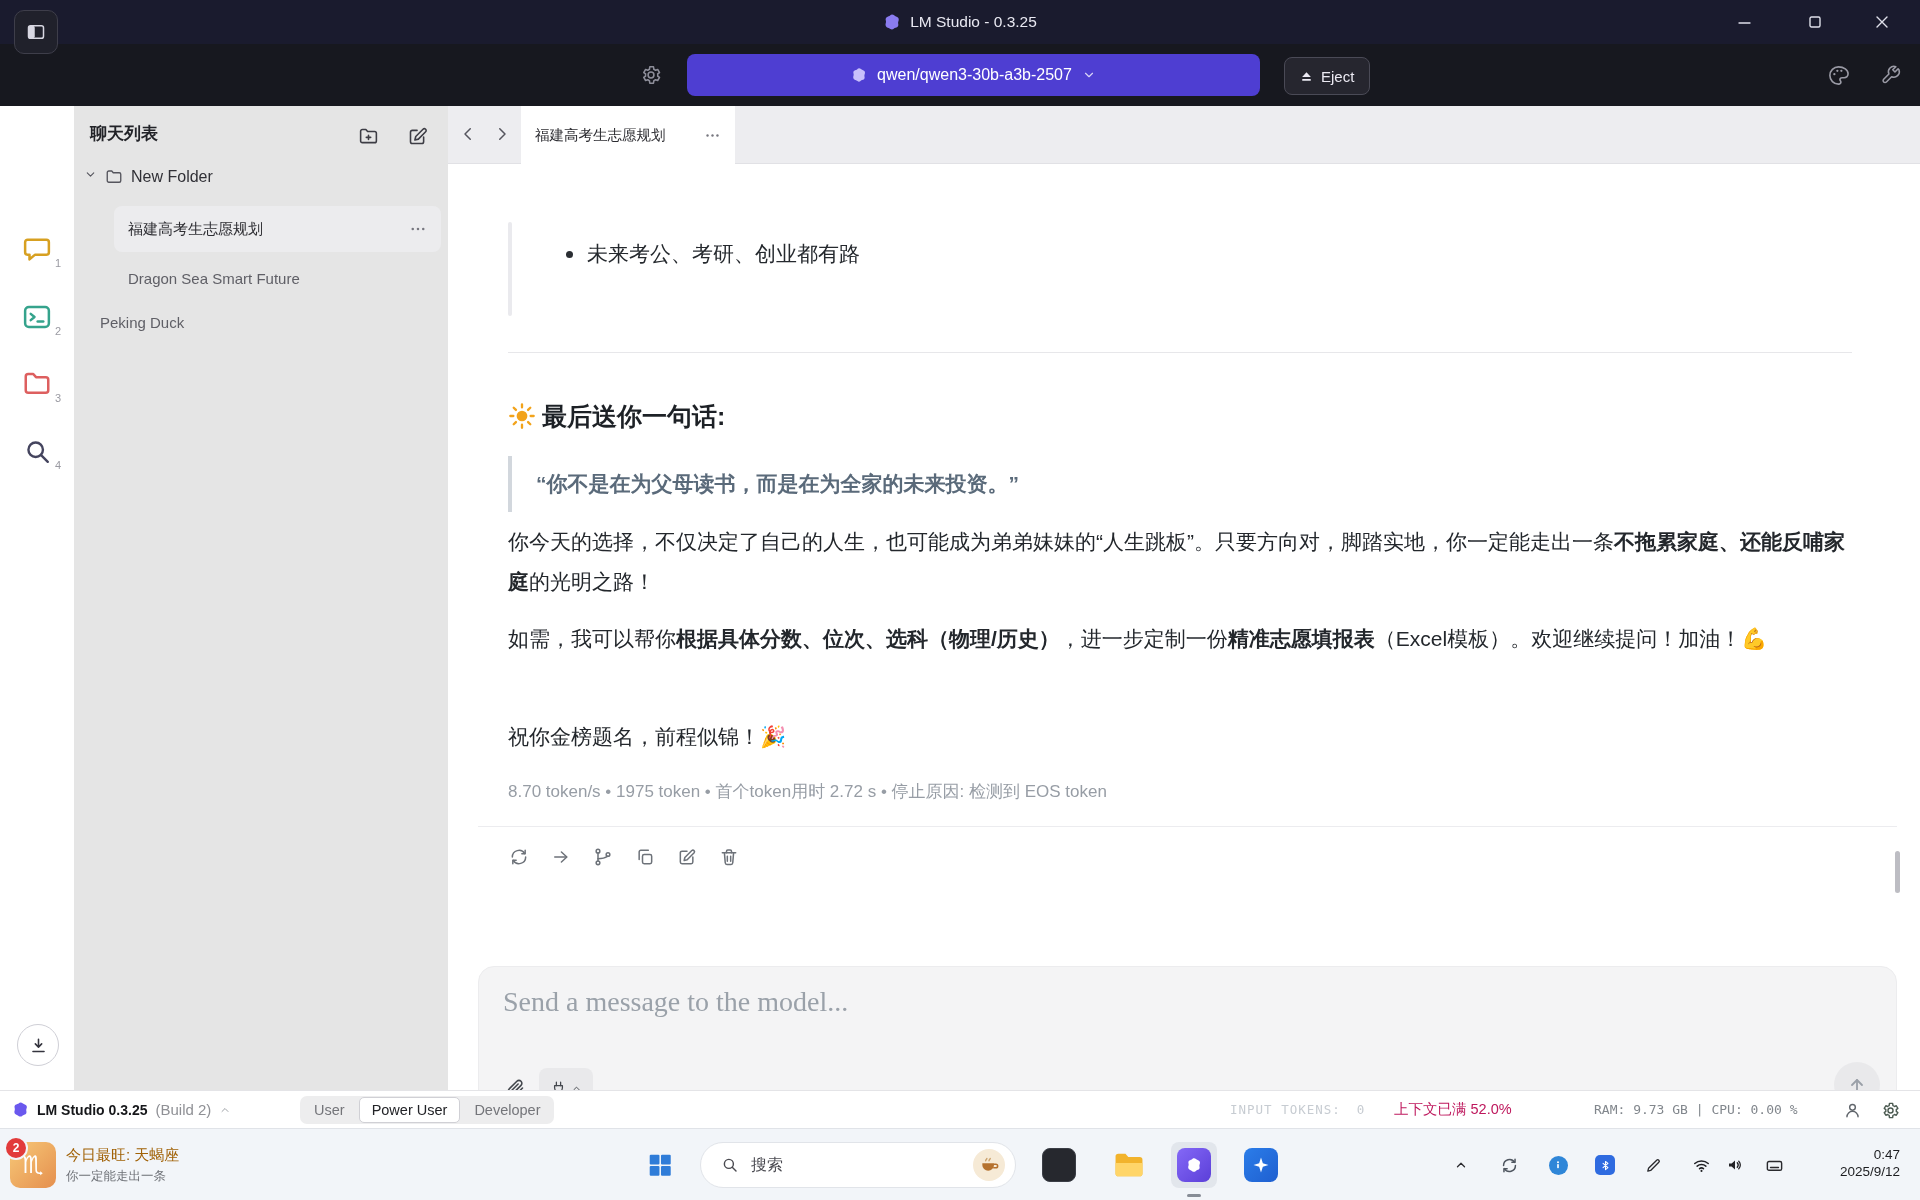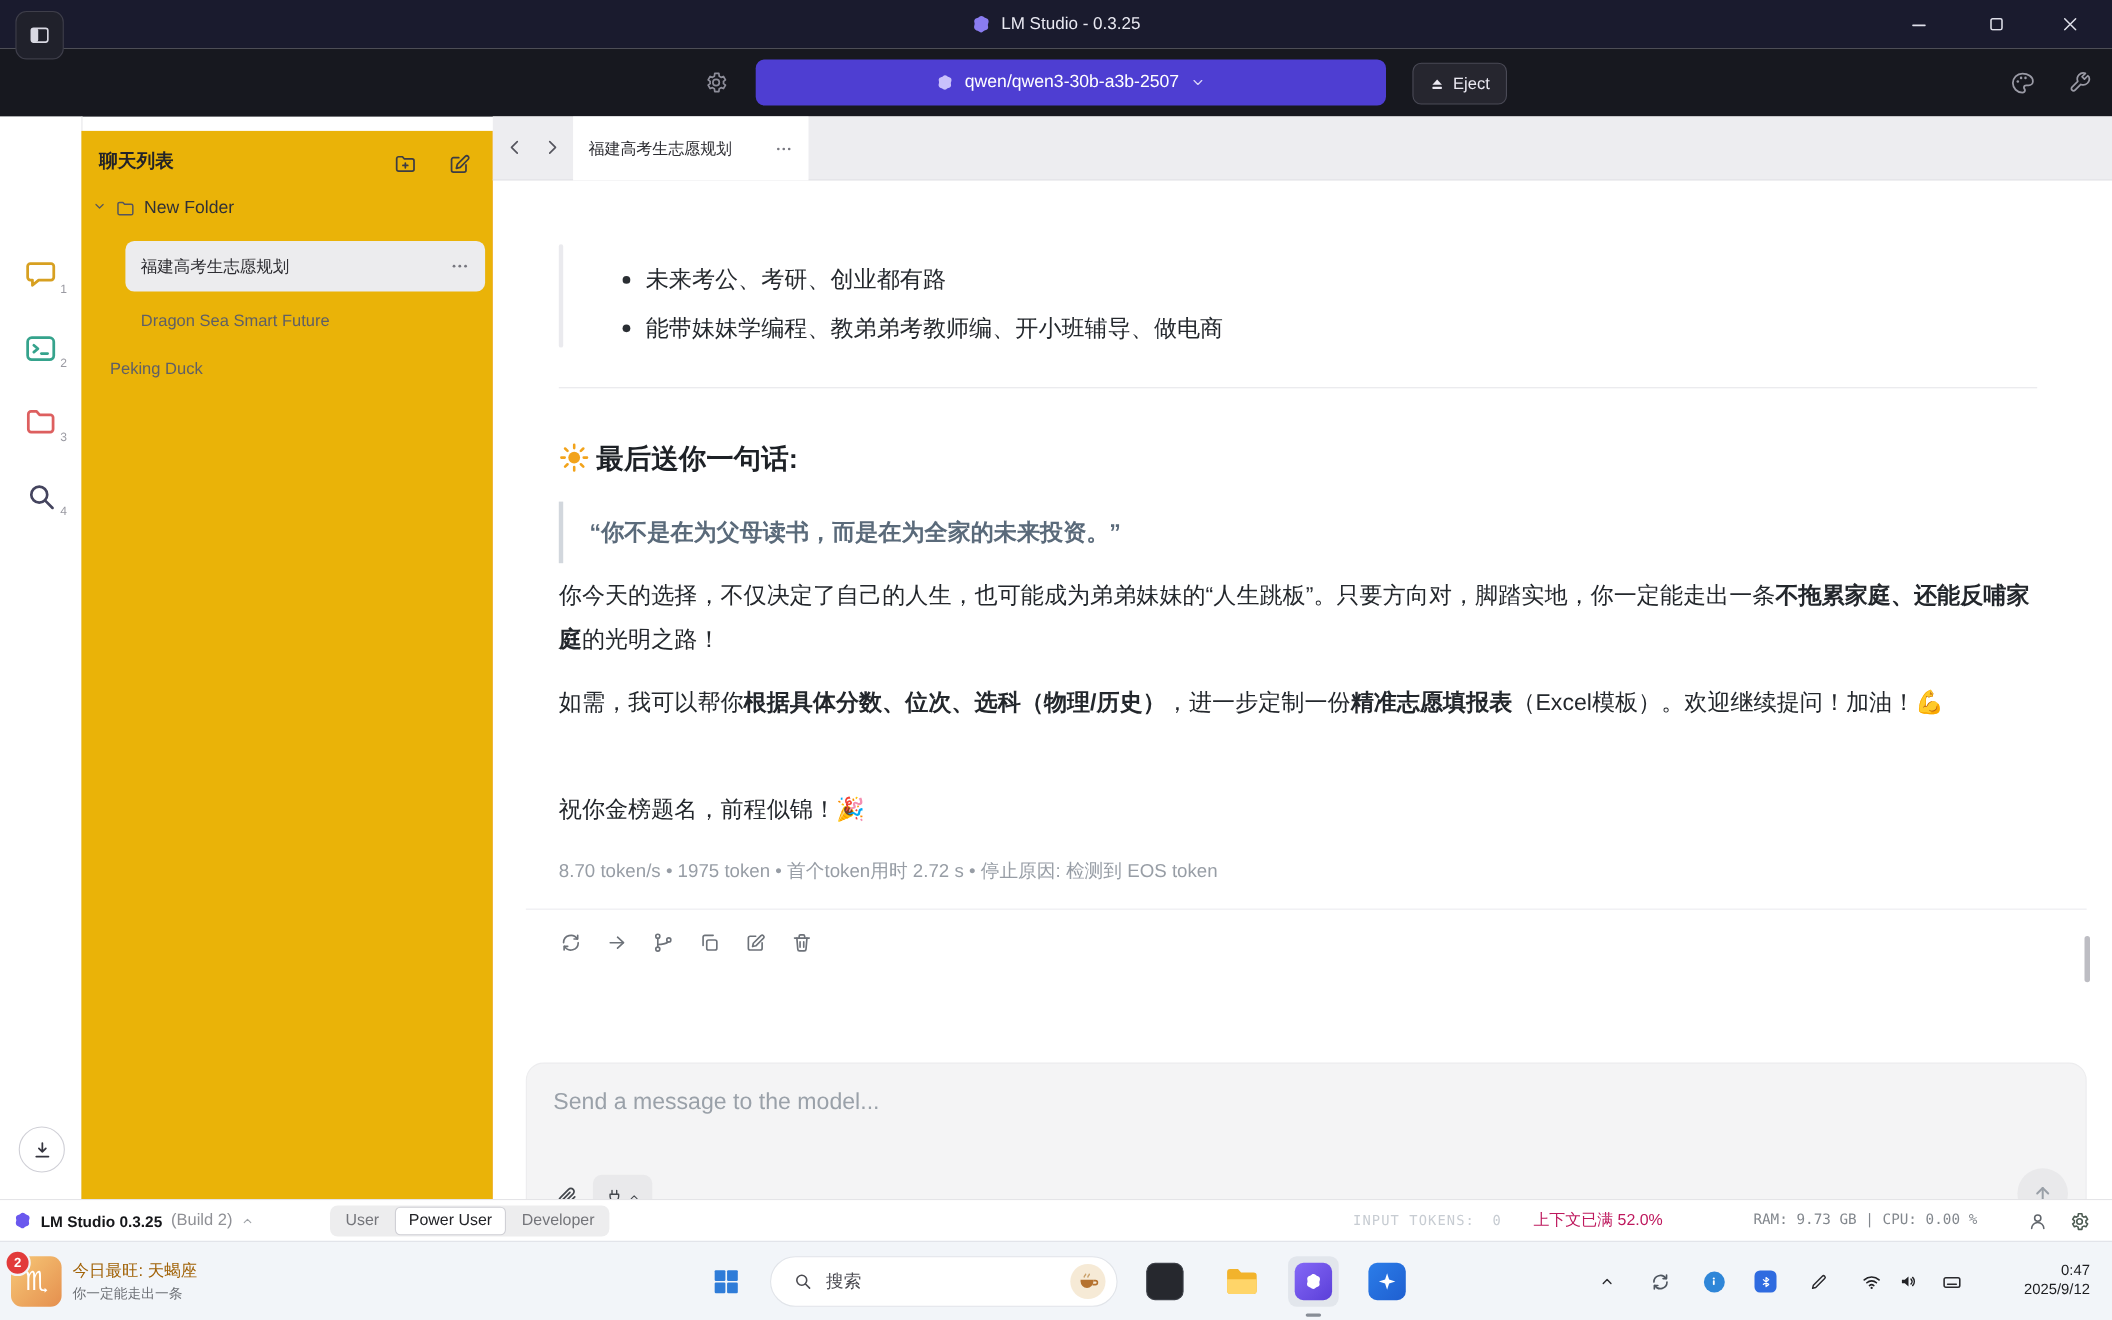--- a/index.html
+++ b/index.html
@@ -28,21 +28,21 @@
   .tb-right{color:#9a9aa5;}
 
   
   .rail{left:0;top:106px;width:74px;height:984px;background:#fff;border-right:1px solid #e7e7ea;}
   .rail-item{position:absolute;left:20px;width:34px;height:34px;display:flex;align-items:center;justify-content:center;cursor:pointer;}
   .rail-badge{position:absolute;right:-7px;bottom:-3px;font-size:11px;color:#9a9aa2;}
   .rail-dl{position:absolute;left:17px;top:918px;width:40px;height:40px;border:1.5px solid #cfcfd6;border-radius:50%;
       display:flex;align-items:center;justify-content:center;color:#34343e;}
 
   
-  .chatlist{left:74px;top:119px;width:374px;height:984px;background:#eab308;border-right:2px solid #f97316;}
+  .chatlist{left:74px;top:106px;width:374px;height:984px;background:#e5e5e5;border-right:2px solid #f97316;}
   .cl-title{left:16px;top:16px;font-size:17px;font-weight:bold;color:#222328;}
   .cl-hbtn{top:17px;width:26px;height:26px;display:flex;align-items:center;justify-content:center;color:#3c3c44;cursor:pointer;}
   .cl-folder-row{left:10px;top:62px;height:32px;display:flex;align-items:flex-start;gap:8px;color:#55555d;cursor:pointer;}
   .cl-folder-row .name{font-size:16px;font-weight:500;color:#303036;}
   .cl-item{left:40px;width:327px;border-radius:8px;display:flex;align-items:center;padding:0 14px;box-sizing:border-box;
       font-size:15px;color:#5f5f66;cursor:pointer;}
   .cl-item.sel{top:100px;height:46px;background:#ececee;color:#2e2e33;}
   .cl-item.plain{top:152px;height:40px;}
   .cl-root{left:26px;top:198px;height:36px;display:flex;align-items:center;font-size:15px;color:#5f5f66;cursor:pointer;}
   .dots{color:#77777f;}
@@ -67,21 +67,21 @@
   .para{left:60px;width:1344px;font-size:21px;line-height:40px;color:#23272c;}
   .p3{left:60px;top:553px;font-size:21px;line-height:40px;color:#23272c;}
   .stats{left:60px;top:616px;font-size:17px;color:#979da5;}
   .hr2{left:30px;top:662px;width:1419px;height:1px;background:#ececef;}
   .actions{left:56px;top:678px;display:flex;gap:12px;}
   .act{width:30px;height:30px;display:flex;align-items:center;justify-content:center;color:#6d7279;cursor:pointer;border-radius:6px;}
   .scroll-thumb{left:1447px;top:687px;width:5px;height:42px;background:#bdbdc3;border-radius:3px;}
 
   .composer{left:30px;top:802px;width:1419px;height:157px;background:#f4f4f5;border:1px solid #ececee;border-radius:16px;box-sizing:border-box;}
   .composer input{position:absolute;left:22px;top:16px;width:1300px;height:36px;border:none;background:transparent;outline:none;
-      font-size:21px;color:#1f2227;font-family:Liberation Sans, sans-serif;}
+      font-size:28px;color:#1f2227;font-family:Liberation Serif, serif;}
   .composer input::placeholder{color:#9aa1a9;}
   .c-attach{left:16px;bottom:14px;width:40px;height:40px;border-radius:8px;display:flex;align-items:center;justify-content:center;color:#43474d;cursor:pointer;}
   .c-plug{left:60px;bottom:14px;width:54px;height:40px;border-radius:8px;background:#e9e9eb;display:flex;align-items:center;justify-content:center;gap:4px;color:#43474d;cursor:pointer;}
   .c-send{right:16px;bottom:14px;width:46px;height:46px;border-radius:50%;background:#e9e9eb;display:flex;align-items:center;justify-content:center;color:#9aa0a8;cursor:pointer;}
 
   
   .statusbar{left:0;top:1090px;width:1920px;height:38px;background:#fff;border-top:1px solid #e4e4e7;box-sizing:border-box;}
   .sb-brand{left:12px;top:0;height:37px;display:flex;align-items:center;gap:8px;}
   .sb-name{font-size:14px;font-weight:bold;color:#16171a;}
   .sb-build{font-size:15px;color:#8f9095;}
@@ -295,24 +295,20 @@
       </span>
     </div>
   </div>
 
   <div class="abs content">
     <div class="abs vbar"></div>
     <div class="abs bullet" style="top:68px;">
       <span class="dot"></span>
       <span>未来考公、考研、创业都有路</span>
     </div>
-    <div class="abs bullet" style="top:112px;">
-      <span class="dot"></span>
-      <span>能带妹妹学编程、教弟弟考教师编、开小班辅导、做电商</span>
-    </div>
 
     <div class="abs hr1"></div>
 
     <div class="abs heading">
       <span>
         <svg width="28" height="28" viewBox="0 0 24 24" style="color:#f2a31b">
             <circle cx="12" cy="12" r="4.6" fill="currentColor"></circle>
             <g stroke="currentColor" stroke-width="2" stroke-linecap="round">
               <path d="M12 2v2.6M12 19.4V22M2 12h2.6M19.4 12H22M4.9 4.9l1.9 1.9M17.2 17.2l1.9 1.9M19.1 4.9l-1.9 1.9M6.8 17.2l-1.9 1.9"></path>
             </g>

